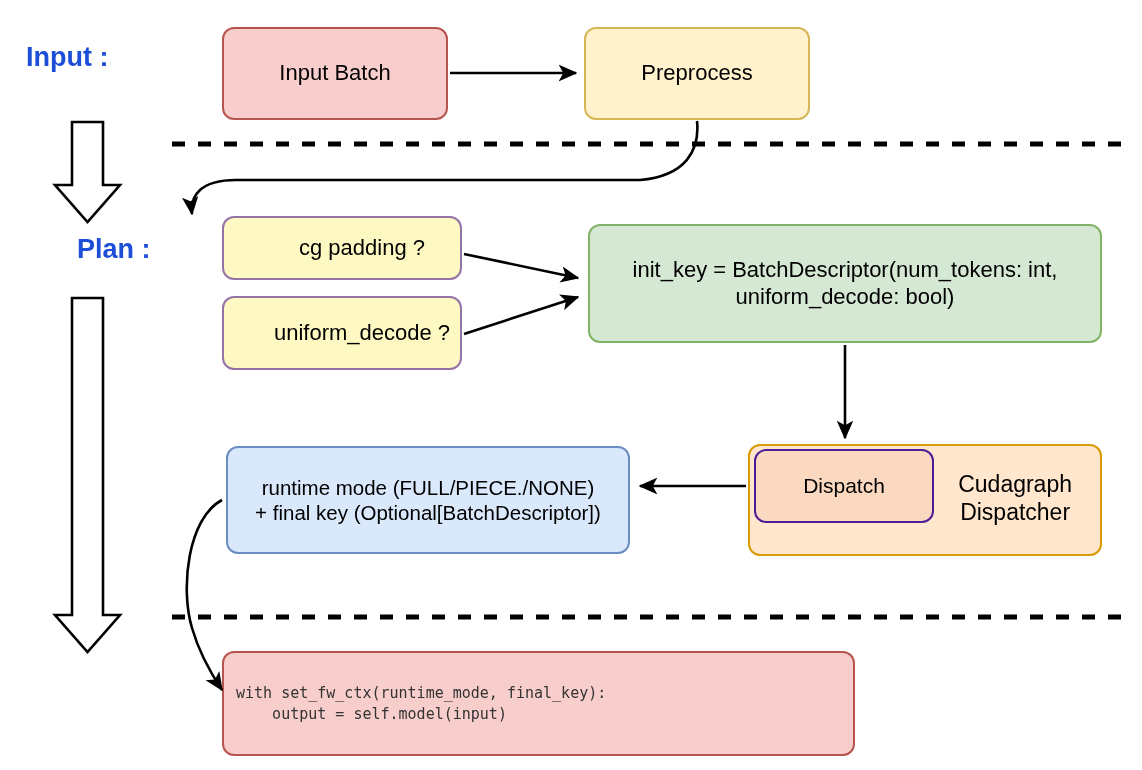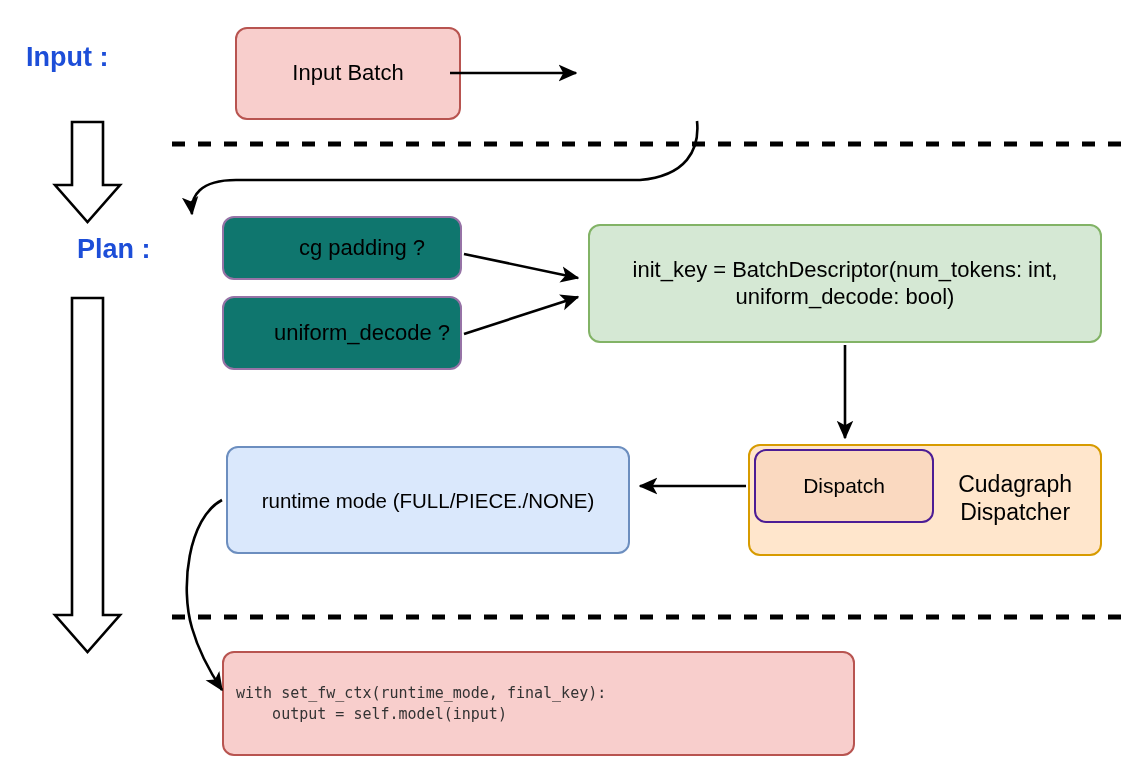--- a/index.html
+++ b/index.html
@@ -13,45 +13,48 @@
                white-space:nowrap;letter-spacing:0px;}
 
   .nodebox{position:absolute;box-sizing:border-box;border-radius:12px;
            display:flex;align-items:center;justify-content:center;
            text-align:center;line-height:1.22;}
   .nodebox .txt{display:block;width:100%;padding:0 8px;box-sizing:border-box;}
 
   
   .c-red    {background:#F8CECC;border:2px solid #B85450;}
   .c-yellow {background:#FFF2CC;border:2px solid #D6B656;}
-  .c-purple {background:#0f766e;border:2px solid #9673A6;padding-left:40px;}
+  .c-purple {background:#fef9c3;border:2px solid #9673A6;padding-left:40px;}
   .c-green  {background:#D5E8D4;border:2px solid #82B366;}
   .c-blue   {background:#DAE8FC;border:2px solid #6C8EBF;}
   .c-orange {background:#FFE6CC;border:2px solid #D79B00;}
   .c-orange2{background:#FAD9C0;border:2px solid #4c1d95;}
 
   .code{font-family:"DejaVu Sans Mono","Liberation Mono",monospace;
         font-size:15px;line-height:1.35;white-space:pre;text-align:left;
         color:#333333;}
   .code .txt{padding:0 0 0 12px;text-align:left;}
 </style>
 </head>
 <body>
 
 <div id="stage">
 
   <div class="stage-label" style="left:26px;top:42px;">Input :</div>
 
   <div class="stage-label" style="left:41px;top:234px;margin-left:36px;">Plan :</div>
 
 
-  <div class="nodebox c-red" style="left:222px;top:27px;width:226px;height:93px;font-size:22px;margin-left:13px;">
+  <div class="nodebox c-red" style="left:222px;top:27px;width:226px;height:93px;font-size:22px;">
     <span class="txt">Input Batch</span>
   </div>
 
+  <div class="nodebox c-yellow" style="left:584px;top:27px;width:226px;height:93px;font-size:22px;">
+    <span class="txt">Preprocess</span>
+  </div>
 
   <div class="nodebox c-purple" style="left:222px;top:216px;width:240px;height:64px;font-size:22px;">
     <span class="txt">cg padding ?</span>
   </div>
 
   <div class="nodebox c-purple" style="left:222px;top:296px;width:240px;height:74px;font-size:22px;">
     <span class="txt">uniform_decode ?</span>
   </div>
 
   <div class="nodebox c-green" style="left:588px;top:224px;width:514px;height:119px;font-size:22px;">
@@ -69,20 +72,21 @@
     </span>
   </div>
 
   <div class="nodebox c-orange2" style="left:754px;top:449px;width:180px;height:74px;font-size:21px;">
     <span class="txt">Dispatch</span>
   </div>
 
   <div class="nodebox c-blue" style="left:226px;top:446px;width:404px;height:108px;font-size:20.5px;">
     <span class="txt">
       <span>runtime mode (FULL/PIECE./NONE)</span><br>
+      <span>+ final key (Optional[BatchDescriptor])</span>
     </span>
   </div>
 
   <div class="nodebox c-red code" style="left:222px;top:651px;width:633px;height:105px;">
     <span class="txt"><span>with set_fw_ctx(runtime_mode, final_key):</span>
 <span>    output = self.model(input)</span></span>
   </div>
 
   <svg id="wires" viewBox="0 0 1142 770">
     <defs>

